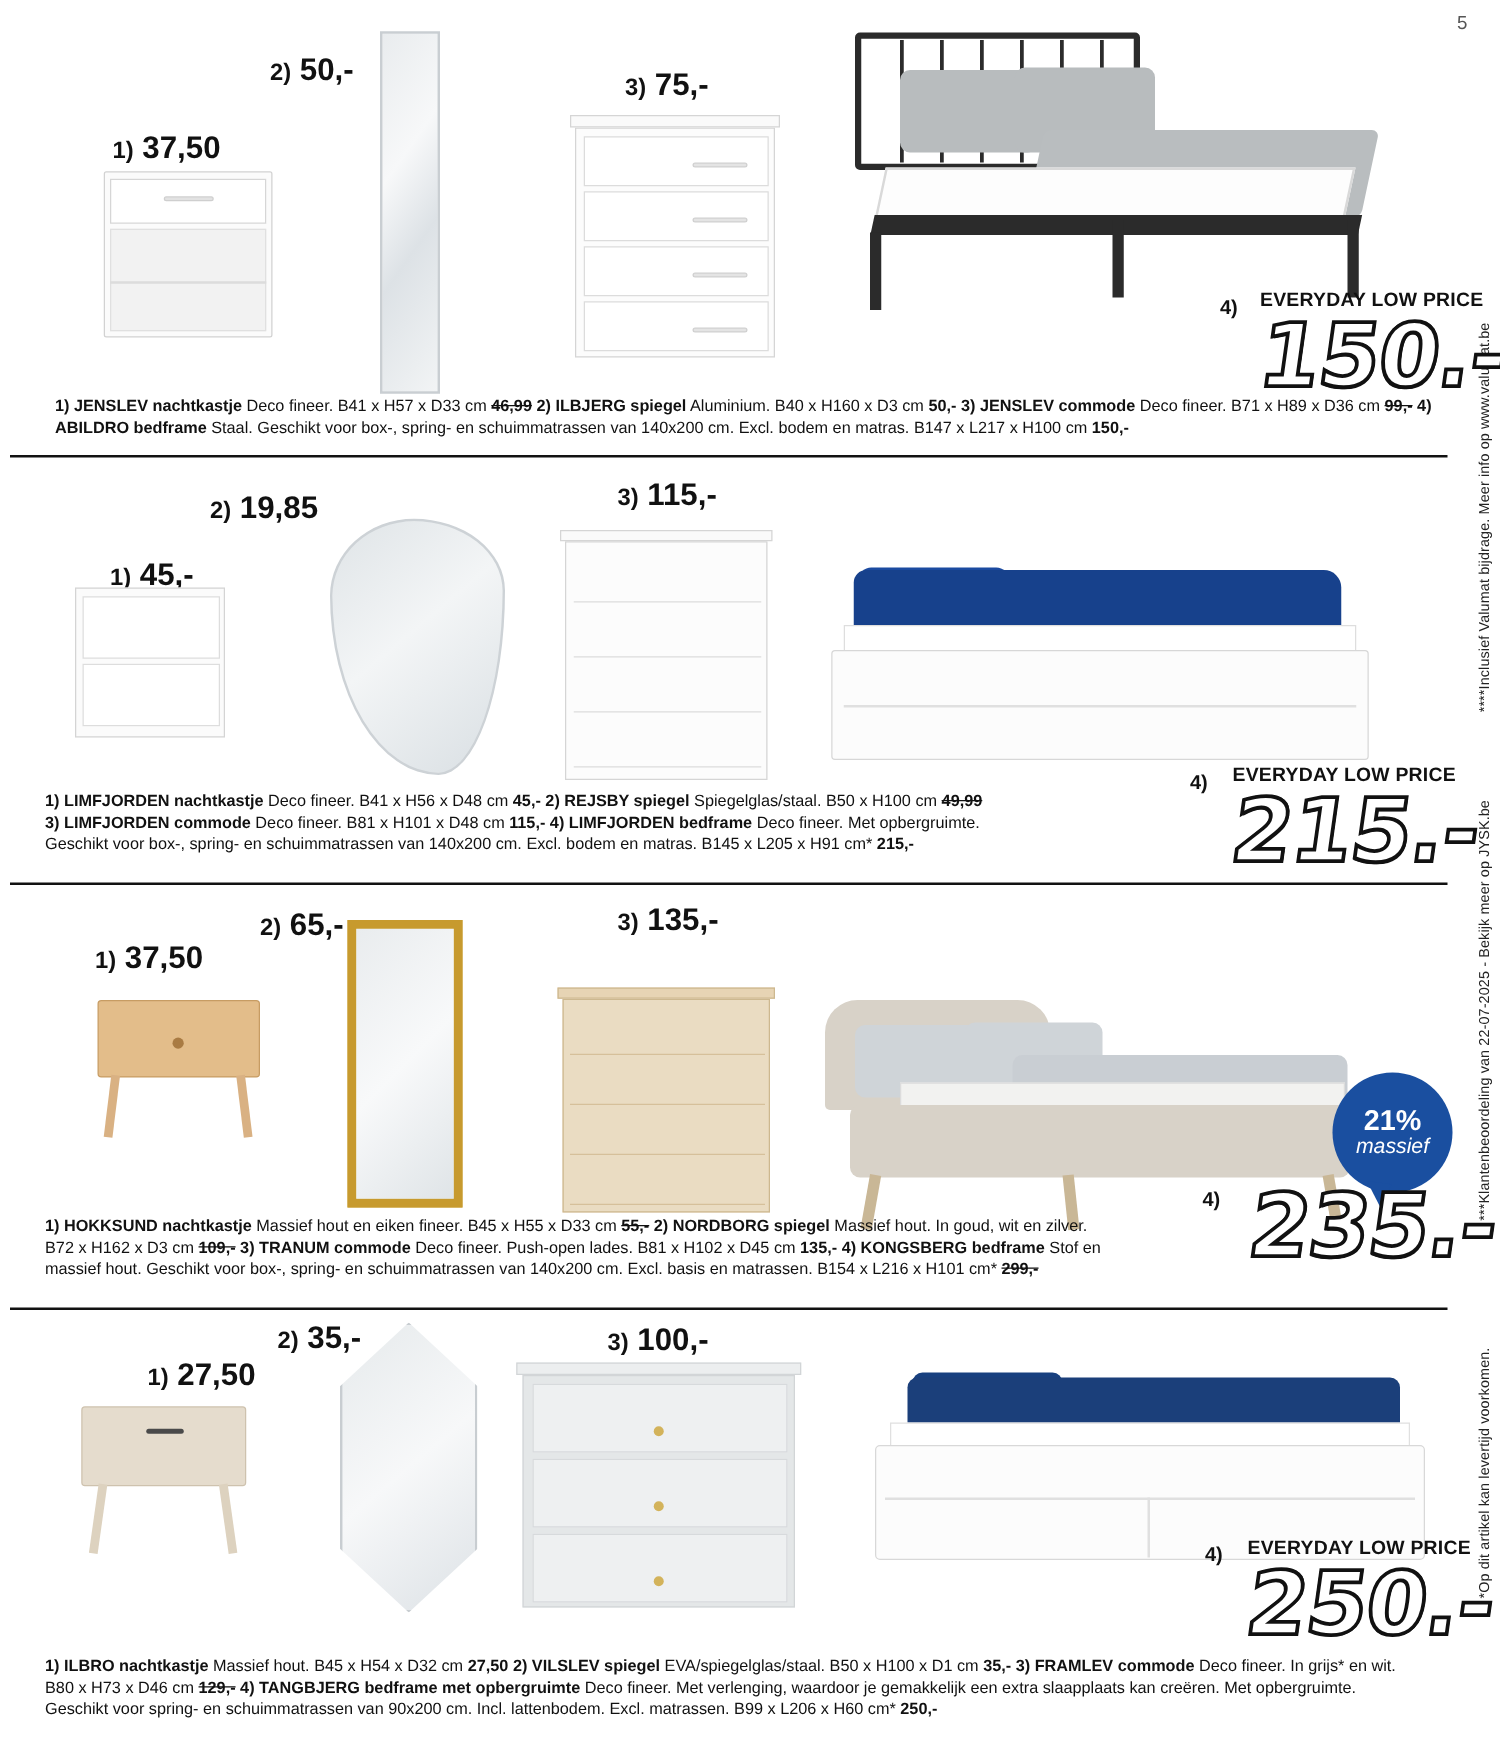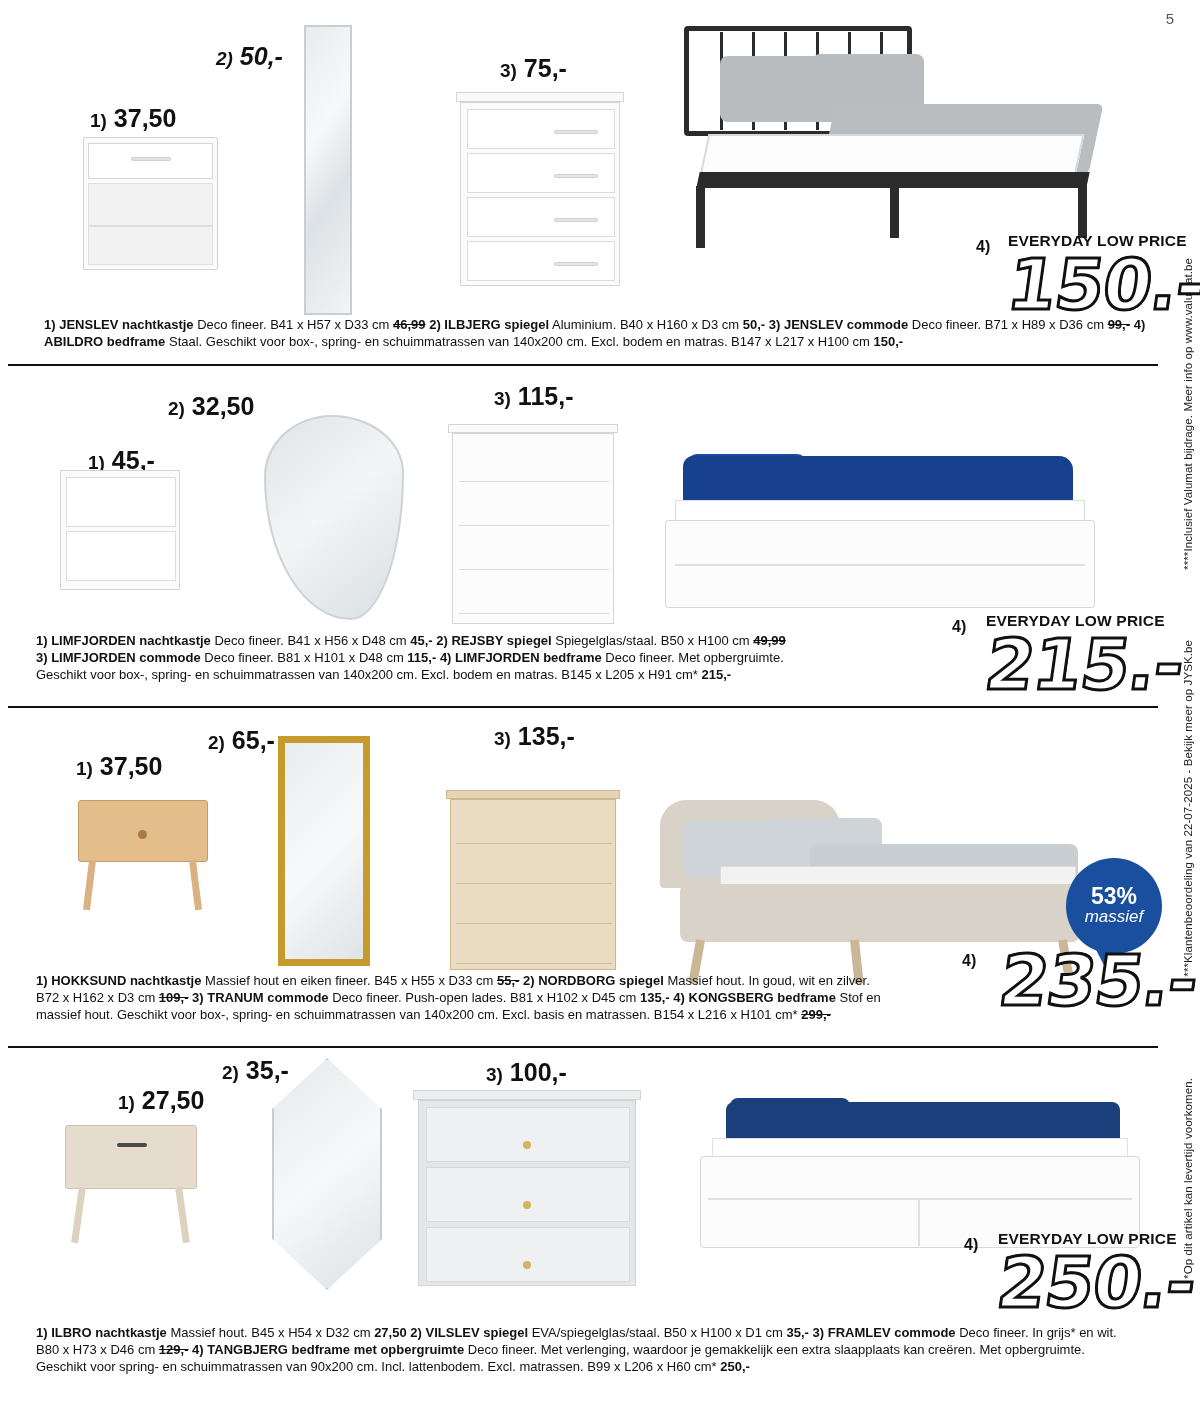--- a/index.html
+++ b/index.html
@@ -237,21 +237,21 @@
   <div class="rail-text rail-2">***Klantenbeoordeling van 22-07-2025 - Bekijk meer op JYSK.be</div>
   <div class="rail-text rail-3">*Op dit artikel kan levertijd voorkomen.</div>
 </div>
 
 <div class="section sec1">
 
   <div class="price-tag" style="left:82px; top:104px; font-size:25px;">
     <span class="idx">1)</span>
     <span>37,50</span>
   </div>
-  <div class="price-tag" style="left:208px; top:42px; font-size:25px;font-style:italic;">
+  <div class="price-tag" style="left:208px; top:42px; font-size:25px;">
     <span class="idx">2)</span>
     <span>50,-</span>
   </div>
   <div class="price-tag" style="left:492px; top:54px; font-size:25px;">
     <span class="idx">3)</span>
     <span>75,-</span>
   </div>
 
   <div class="art ns1">
     <div class="body"></div>
@@ -311,21 +311,21 @@
 <div class="divider d1"></div>
 
 <div class="section sec2" style="top:0; left:0; width:1200px; height:0;"></div>
 
 <div class="price-tag" style="left:88px; top:446px; font-size:25px;">
   <span class="idx">1)</span>
   <span>45,-</span>
 </div>
 <div class="price-tag" style="left:168px; top:392px; font-size:25px;">
   <span class="idx">2)</span>
-  <span>32,50</span>
+  <span>19,85</span>
 </div>
 <div class="price-tag" style="left:494px; top:382px; font-size:25px;">
   <span class="idx">3)</span>
   <span>115,-</span>
 </div>
 
 <div class="art ns2">
   <div class="dr" style="top:6px;"></div>
   <div class="dr" style="top:60px;"></div>
 </div>
@@ -400,21 +400,21 @@
   <div class="pillow" style="left:112px; top:18px; width:110px; height:60px;"></div>
   <div class="duvet"></div>
   <div class="mattress"></div>
   <div class="base"></div>
   <div class="leg" style="left:36px; transform:rotate(10deg);"></div>
   <div class="leg" style="left:190px; transform:rotate(-6deg);"></div>
   <div class="leg" style="left:398px; transform:rotate(-10deg);"></div>
 </div>
 
 <div class="korting-bubble" style="left:1066px; top:858px;">
-  <div class="pct">53%</div>
+  <div class="pct">21%</div>
   <div class="kw">massief</div>
 </div>
 
 <div class="four-label" style="left:962px; top:952px;">4)</div>
 <div class="elp" style="left:1000px; top:946px; width:150px;">
   <div class="elp-label"></div>
   <div class="elp-price">235.-</div>
 </div>
 
 <div class="caption" style="top:972px;"><b>1) HOKKSUND nachtkastje</b> Massief hout en eiken fineer. B45 x H55 x D33 cm <span class="strike">55,-</span> <b>2) NORDBORG spiegel</b> Massief hout. In goud, wit en zilver.<br>B72 x H162 x D3 cm <span class="strike">109,-</span> <b>3) TRANUM commode</b> Deco fineer. Push-open lades. B81 x H102 x D45 cm <b>135,-</b> <b>4) KONGSBERG bedframe</b> Stof en<br>massief hout. Geschikt voor box-, spring- en schuimmatrassen van 140x200 cm. Excl. basis en matrassen. B154 x L216 x H101 cm* <span class="strike">299,-</span></div>

